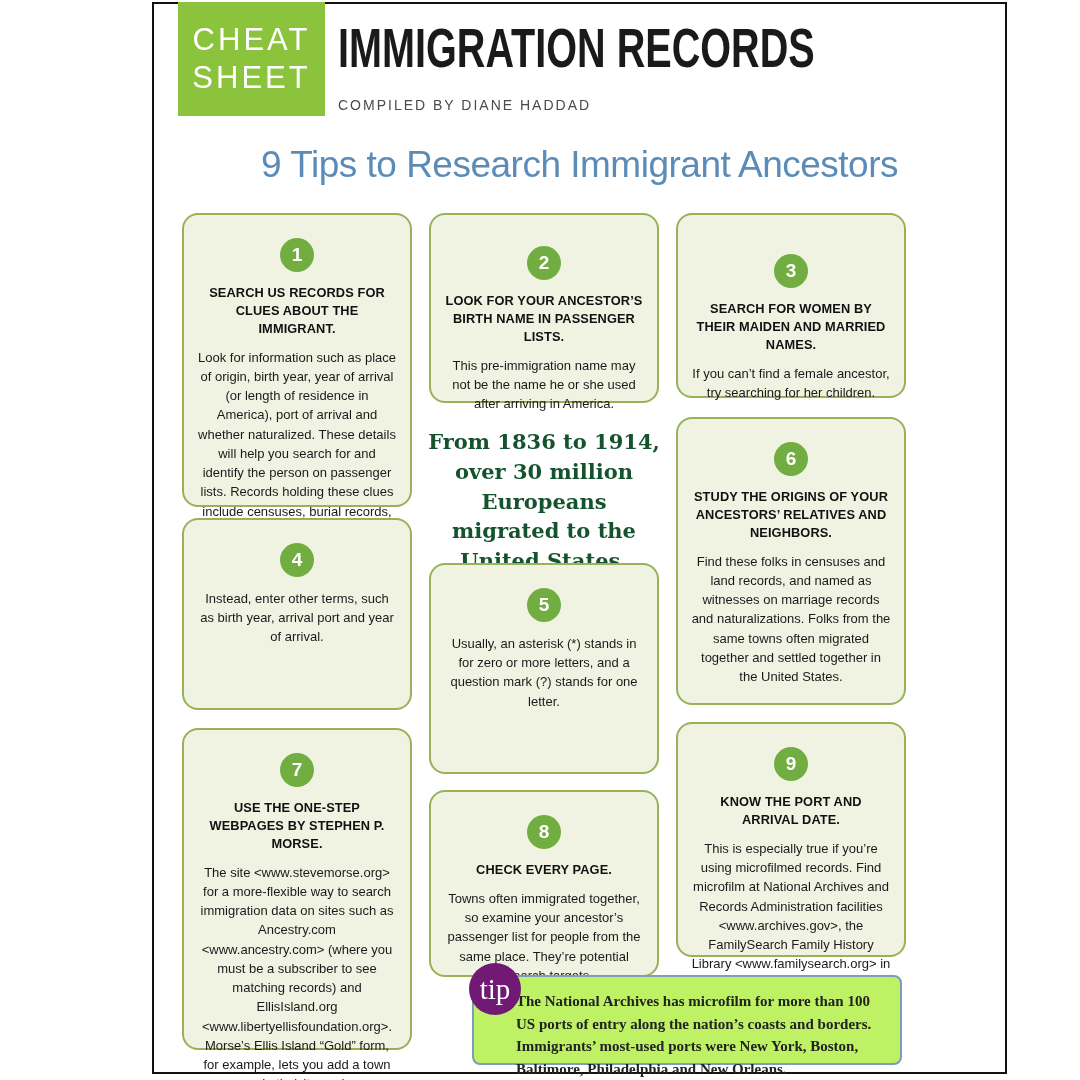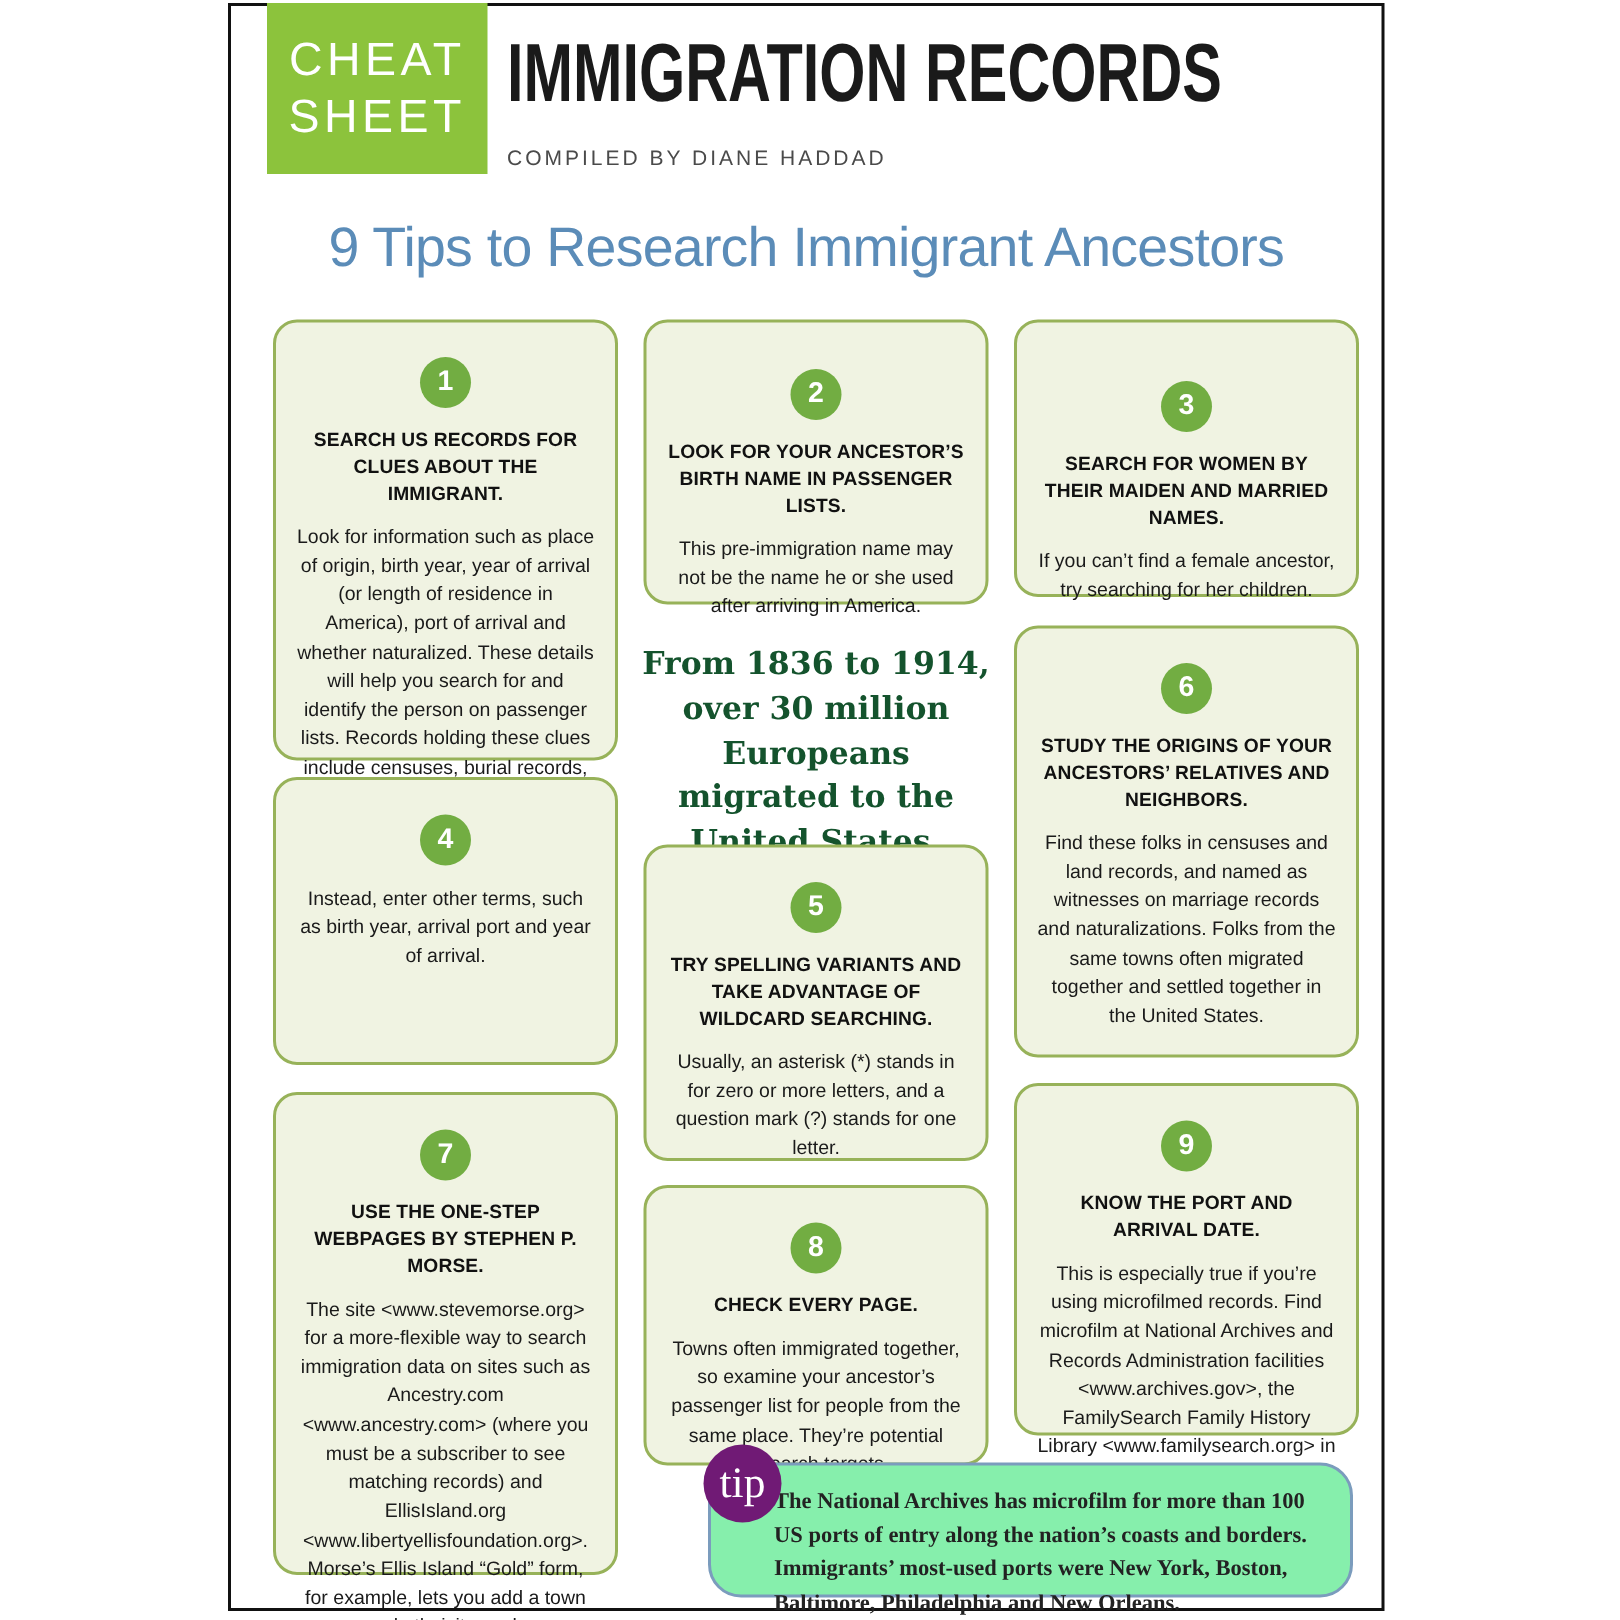--- a/index.html
+++ b/index.html
@@ -1,21 +1,21 @@
 <!DOCTYPE html>
 <html><head>
 <meta charset="utf-8">
 <style>
   html,body{margin:0;padding:0;}
   body{
     width:1080px;height:1080px;position:relative;background:#ffffff;
     font-family:"Liberation Sans",sans-serif;overflow:hidden;
   }
   .page{
-    position:absolute;left:152px;top:2px;width:771px;height:1072px;
+    position:absolute;left:152px;top:2px;width:855px;height:1072px;
     border:2px solid #111;background:#fff;box-sizing:border-box;
   }
   
   .logo-box{
     position:absolute;left:24px;top:-2px;width:147px;height:114px;
     background:#8cc33c;display:flex;flex-direction:column;align-items:center;justify-content:center;
   }
   .logo-box .line{
     color:#fff;font-size:31px;letter-spacing:3px;line-height:1.22;font-weight:normal;
   }
@@ -62,21 +62,21 @@
   .c2 .badge{margin-top:16px;}
   
   .callout{
     position:absolute;left:272px;top:423px;width:236px;text-align:center;
     font-family:"DejaVu Serif",serif;font-weight:bold;font-size:21px;
     color:#14532d;line-height:1.42;
   }
   
   .tip-note{
     position:absolute;left:318px;top:971px;width:430px;height:90px;box-sizing:border-box;
-    border:2px solid #7b9cbd;border-radius:22px;background:#86efac;
+    border:2px solid #7b9cbd;border-radius:8px;background:#bef264;
     padding:13px 14px 10px 42px;
   }
   .tip-note p{
     margin:0;font-family:"Liberation Serif",serif;font-weight:bold;
     font-size:15px;line-height:1.5;color:#222;text-align:left;
   }
   .tip-circle{
     position:absolute;left:315px;top:959px;width:52px;height:52px;border-radius:50%;
     background:#701a75;color:#fff;display:flex;align-items:center;justify-content:center;
     font-family:"Liberation Serif",serif;font-size:29px;line-height:1;
@@ -119,21 +119,20 @@
 
   <div class="card c4">
     <div class="badge">4</div>
     <p>Instead, enter other terms, such as birth year, arrival port and year of arrival.</p>
   </div>
 
   <div class="callout">From 1836 to 1914, over 30 million Europeans migrated to the United States.</div>
 
   <div class="card c5">
     <div class="badge">5</div>
-    <h3>TRY SPELLING VARIANTS AND TAKE ADVANTAGE OF WILDCARD SEARCHING.</h3>
     <p>Usually, an asterisk (*) stands in for zero or more letters, and a question mark (?) stands for one letter.</p>
   </div>
 
   <div class="card c6">
     <div class="badge">6</div>
     <h3>STUDY THE ORIGINS OF YOUR ANCESTORS’ RELATIVES AND NEIGHBORS.</h3>
     <p>Find these folks in censuses and land records, and named as witnesses on marriage records and naturalizations. Folks from the same towns often migrated together and settled together in the United States.</p>
   </div>
 
   <div class="card c7">

